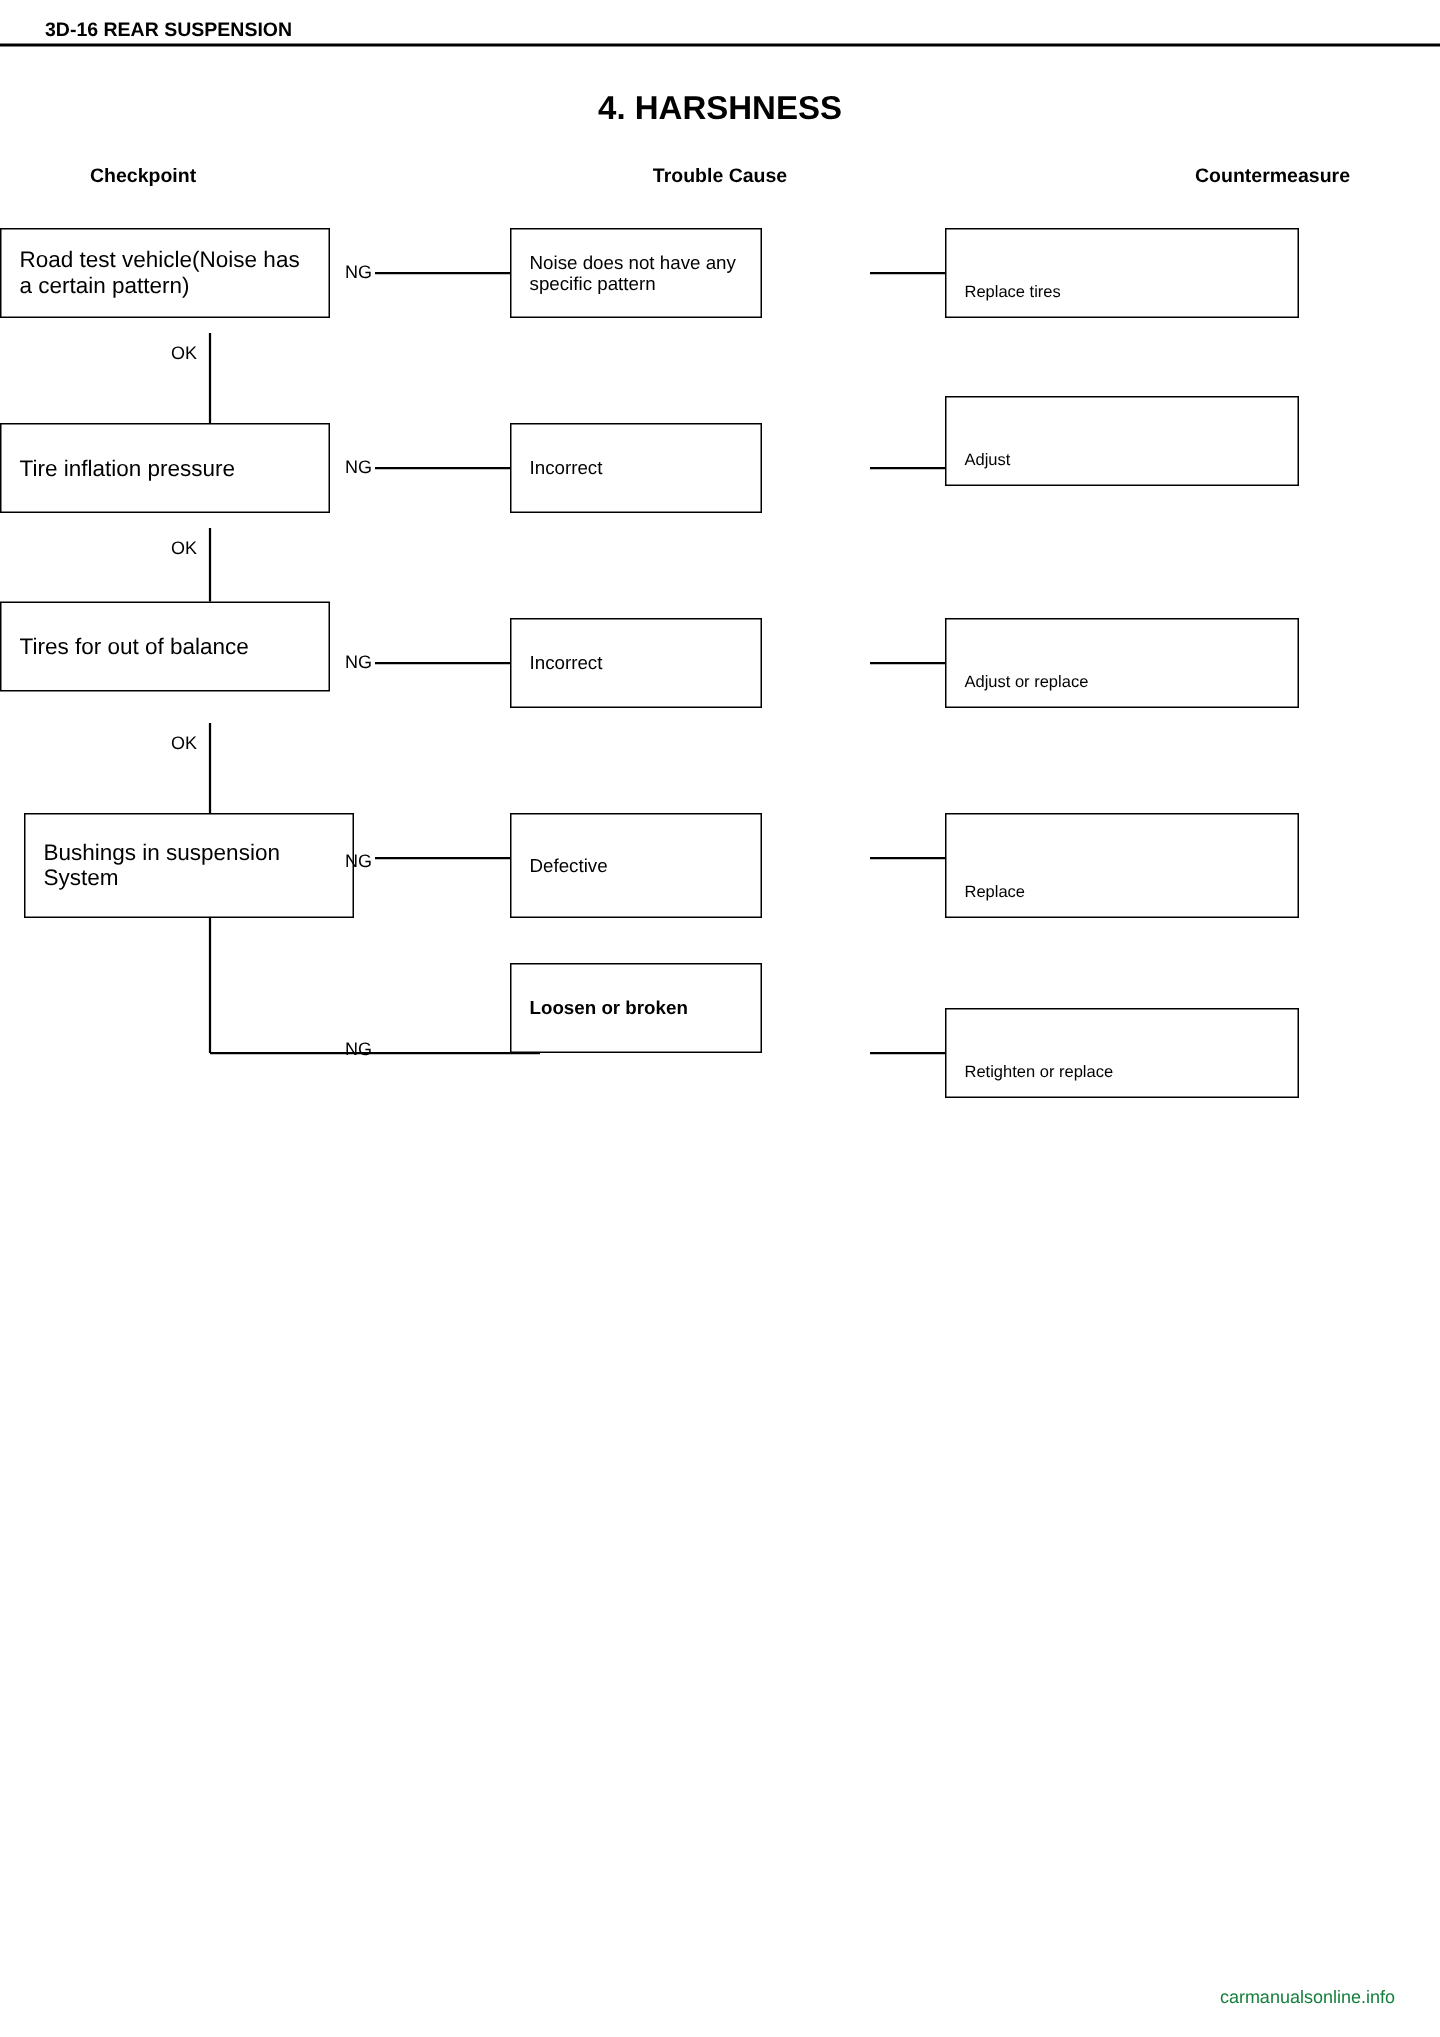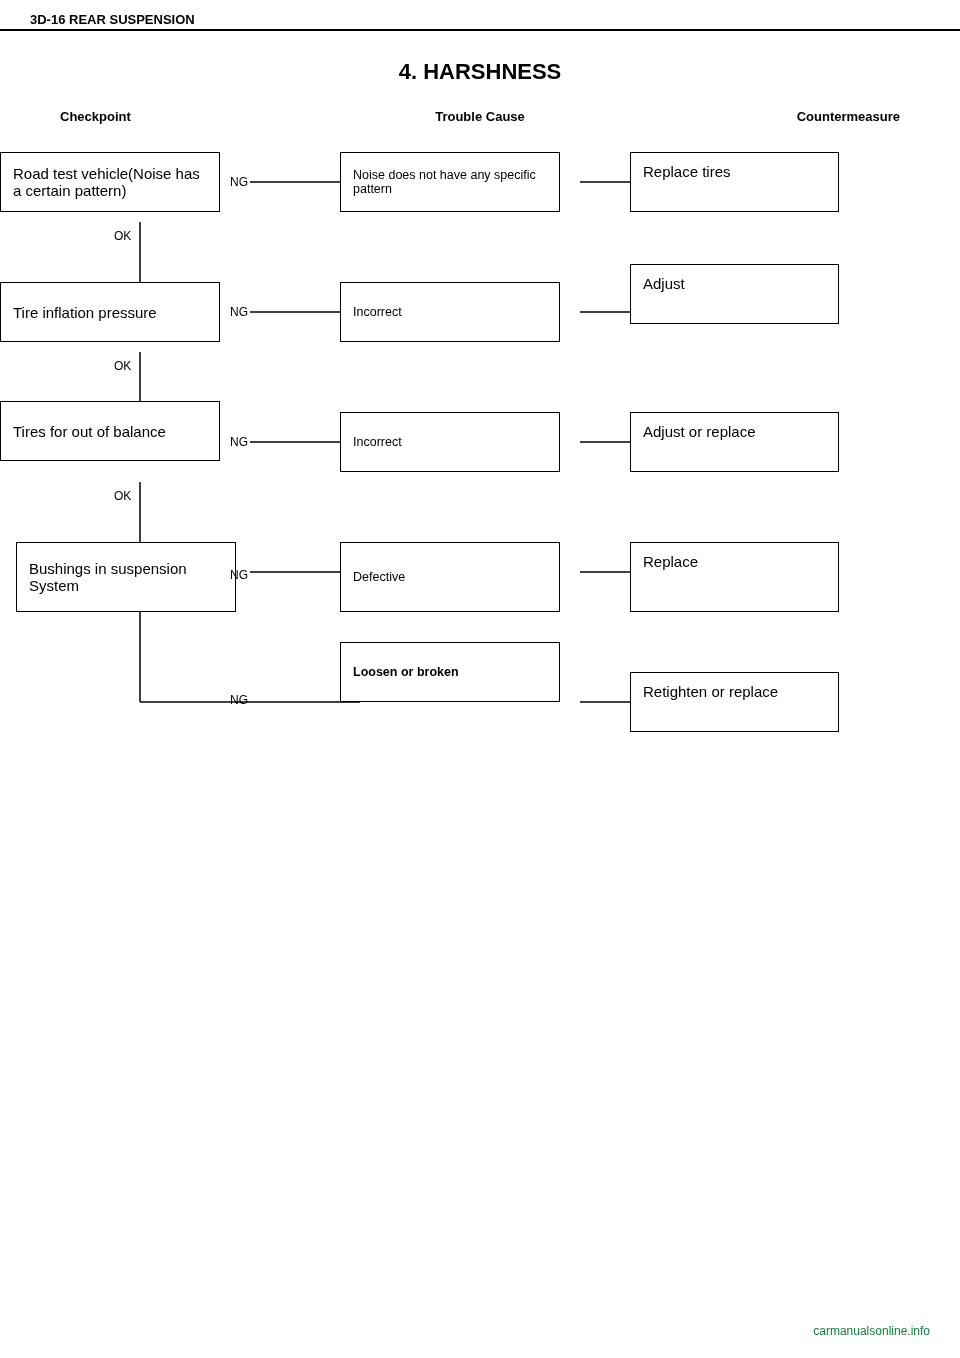--- a/index.html
+++ b/index.html
@@ -58,38 +58,38 @@
 
     .ng-label {
       font-size: 12px;
       font-weight: normal;
       margin: 0 2px 0 4px;
       flex-shrink: 0;
     }
 
     .trouble-box {
       border: 1.5px solid #000;
-      width: 220px;
+      width: 168px;
       min-height: 60px;
       padding: 10px 12px;
       font-size: 12.5px;
       display: flex;
       align-items: center;
       background: #fff;
       flex-shrink: 0;
     }
 
     .countermeasure-box {
       border: 1.5px solid #000;
-      width: 209px;
+      width: 236px;
       min-height: 60px;
       padding: 10px 12px;
-      font-size: 15px;
-      display: flex;
-      align-items: flex-start;
+      font-size: 11px;
+      display: flex;
+      align-items: flex-end;
       background: #fff;
       flex-shrink: 0;
     }
   </style>
 </head>
 <body>
 
 <div class="page-header">
   <span>3D-16  REAR SUSPENSION</span>
 </div>

